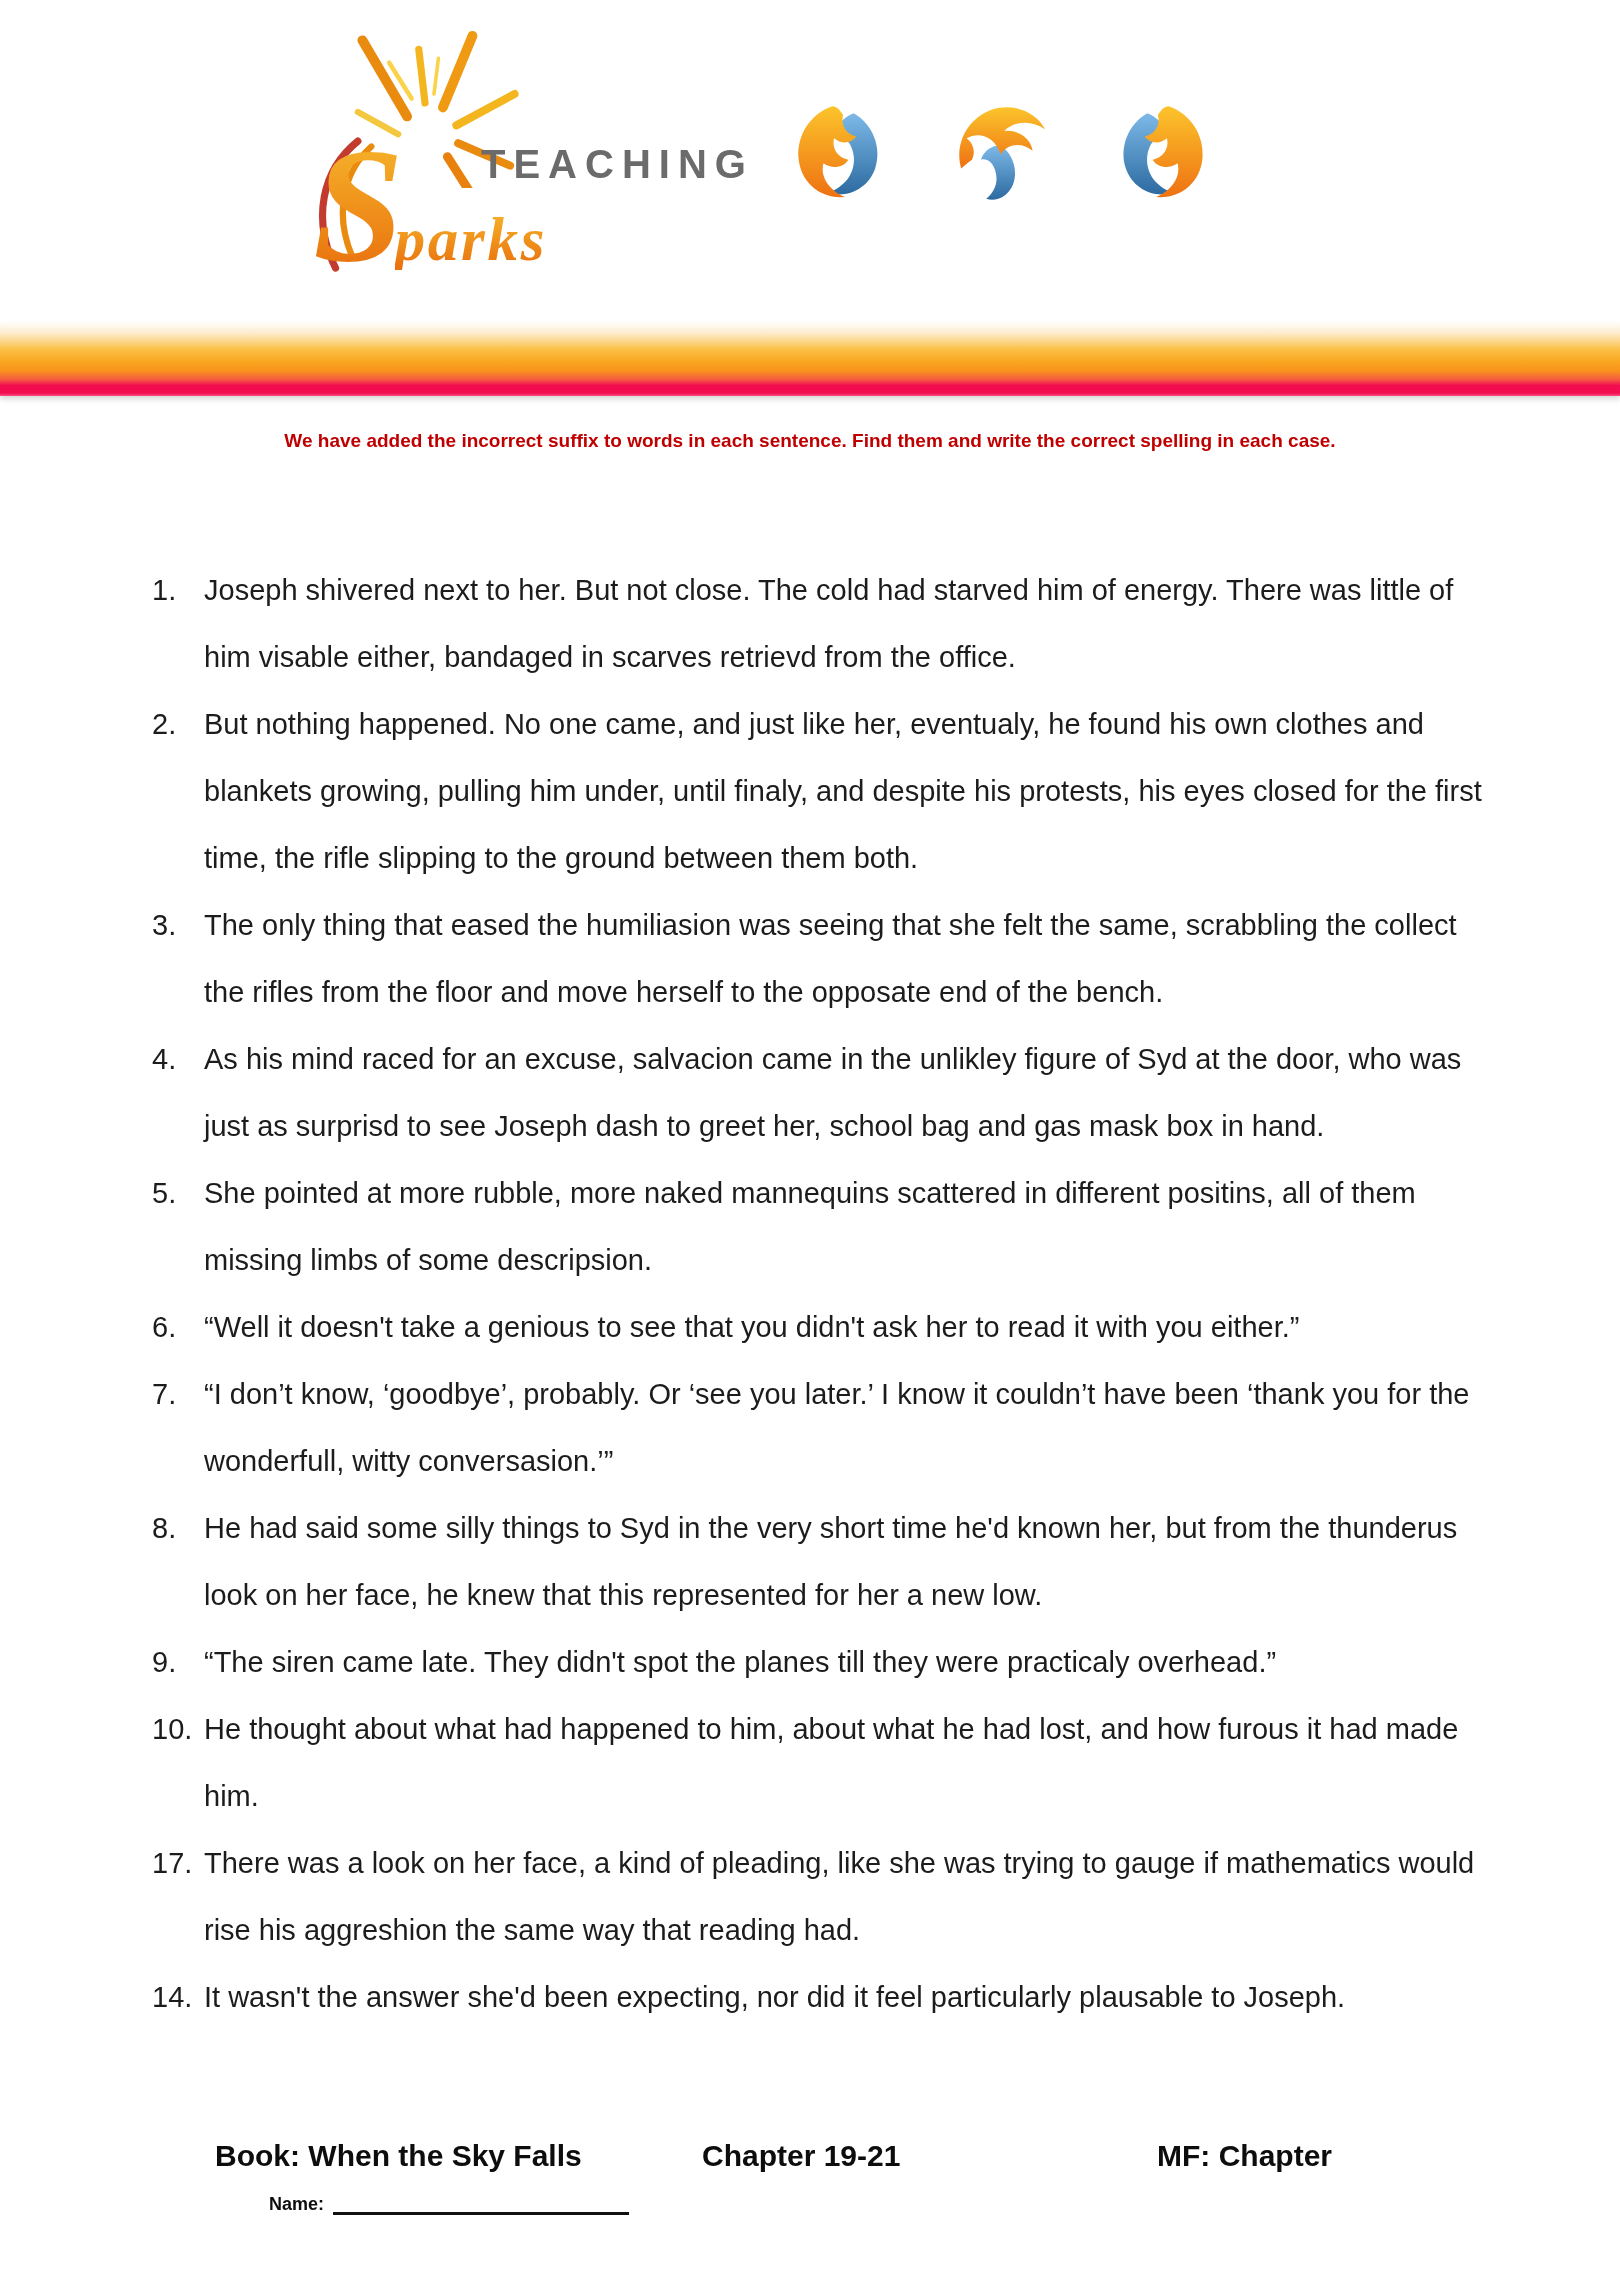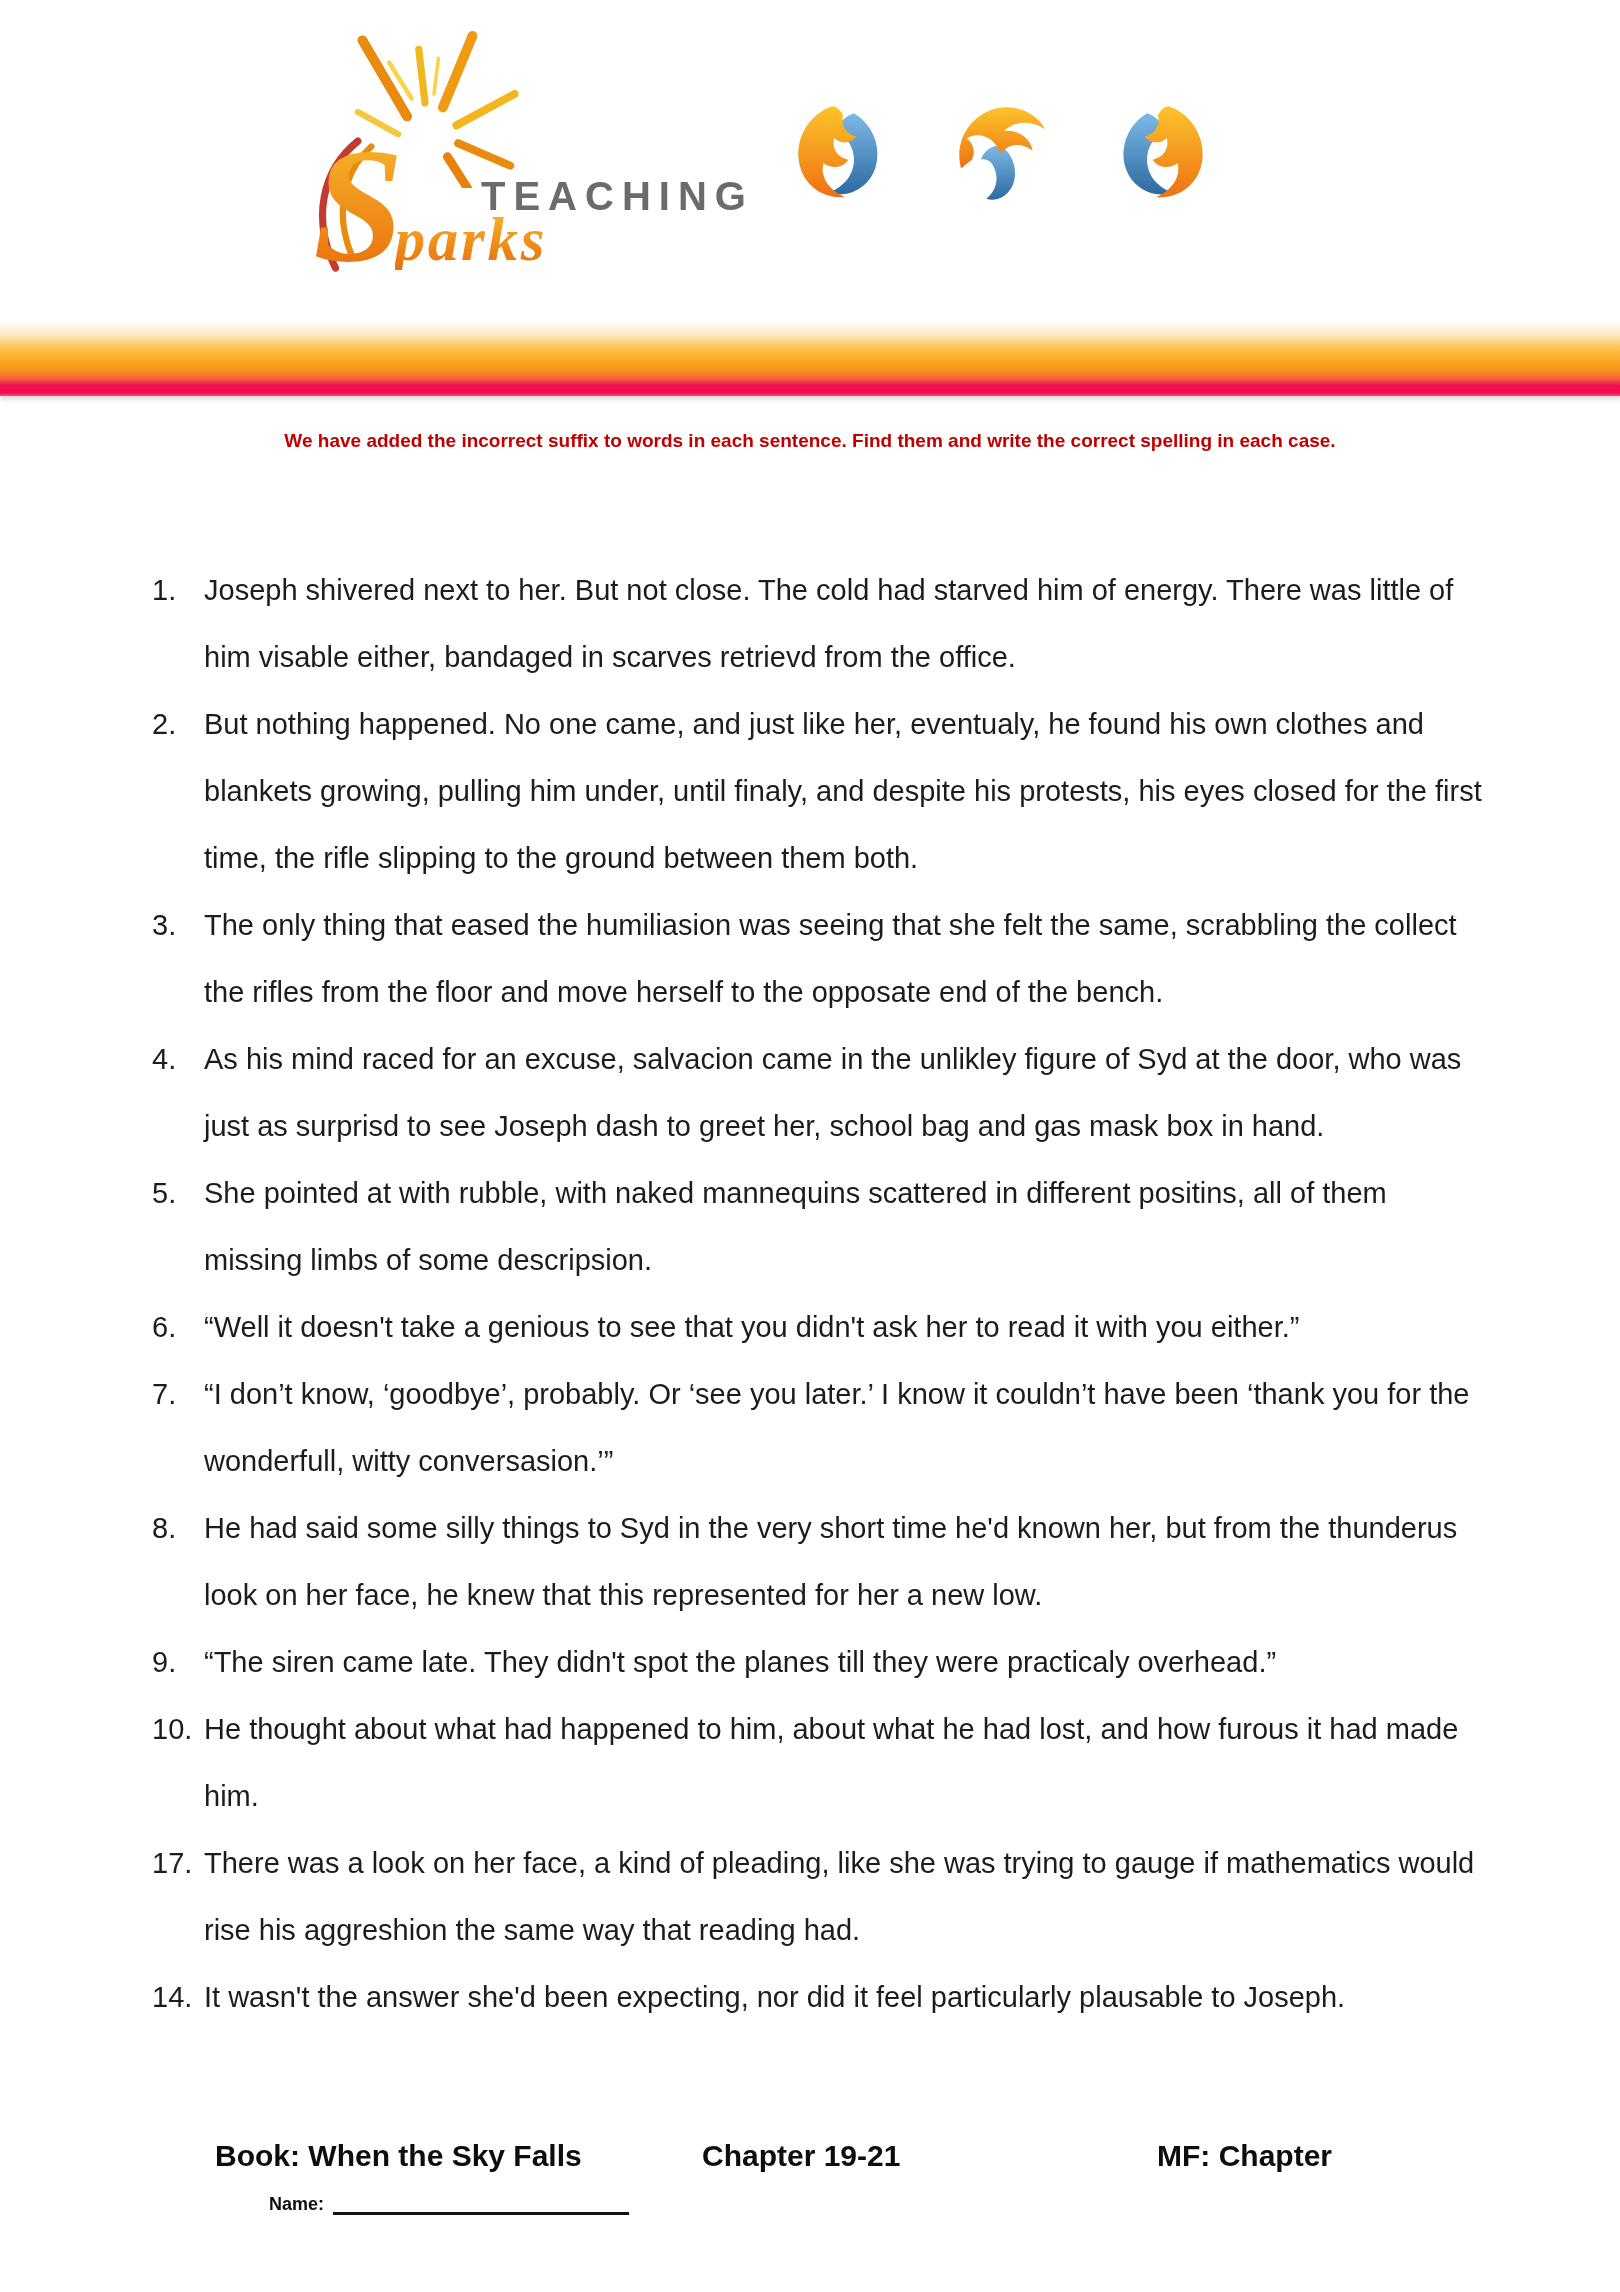--- a/index.html
+++ b/index.html
@@ -12,21 +12,21 @@
   .crescent { position:absolute; left:-9px; top:107px; }
   .sparks-line { position:absolute; left:9px; top:97px; display:flex; align-items:baseline;
                  font-family:"Liberation Serif", serif; font-style:italic; font-weight:bold; }
   .s-big  { font-size:163px; line-height:1; color:#ef8d13;
             background:linear-gradient(180deg,#f6b32a 10%, #e9720e 90%);
             -webkit-background-clip:text; background-clip:text; -webkit-text-fill-color:transparent; }
   .parks  { font-size:61px; line-height:1; margin-left:-9px; letter-spacing:2.7px; color:#ef8d13;
             background:linear-gradient(180deg,#f6b32a 5%, #e9720e 95%);
             -webkit-background-clip:text; background-clip:text; -webkit-text-fill-color:transparent; }
   .teaching { position:absolute; left:177px; top:115px; font-size:40px; font-weight:700;
-              letter-spacing:8px; color:#6b6b6b;margin-top:32px; }
+              letter-spacing:8px; color:#6b6b6b; }
 
   .icons-row { position:absolute; left:786px; top:99px; display:flex; gap:54px; }
   .flame-icon { width:107px; height:107px; }
 
   
   .gradient-bar { position:absolute; left:0; top:321px; width:1620px; height:75px;
     background:linear-gradient(180deg,
       #ffffff 0%, #fdeccd 16%, #fbc046 38%, #f9a41e 55%, #f8941c 66%,
       #f55b40 78%, #f10d50 86%, #f10d50 96%, #fb4f7e 100%);
     box-shadow:0 3.6px 5.4px rgba(140,140,140,0.35); }
@@ -132,21 +132,21 @@
       <span class="item-text">The only thing that eased the humiliasion was seeing that she felt the same, scrabbling the collect the rifles from the floor and move herself to the opposate end of the bench.</span>
     </div>
 
     <div class="item">
       <span class="item-number">4.</span>
       <span class="item-text">As his mind raced for an excuse, salvacion came in the unlikley figure of Syd at the door, who was just as surprisd to see Joseph dash to greet her, school bag and gas mask box in hand.</span>
     </div>
 
     <div class="item">
       <span class="item-number">5.</span>
-      <span class="item-text">She pointed at with rubble, with naked mannequins scattered in different positins, all of them missing limbs of some descripsion.</span>
+      <span class="item-text">She pointed at more rubble, more naked mannequins scattered in different positins, all of them missing limbs of some descripsion.</span>
     </div>
 
     <div class="item">
       <span class="item-number">6.</span>
       <span class="item-text">“Well it doesn't take a genious to see that you didn't ask her to read it with you either.”</span>
     </div>
 
     <div class="item">
       <span class="item-number">7.</span>
       <span class="item-text">“I don’t know, ‘goodbye’, probably. Or ‘see you later.’ I know it couldn’t have been ‘thank you for the wonderfull, witty conversasion.’”</span>

